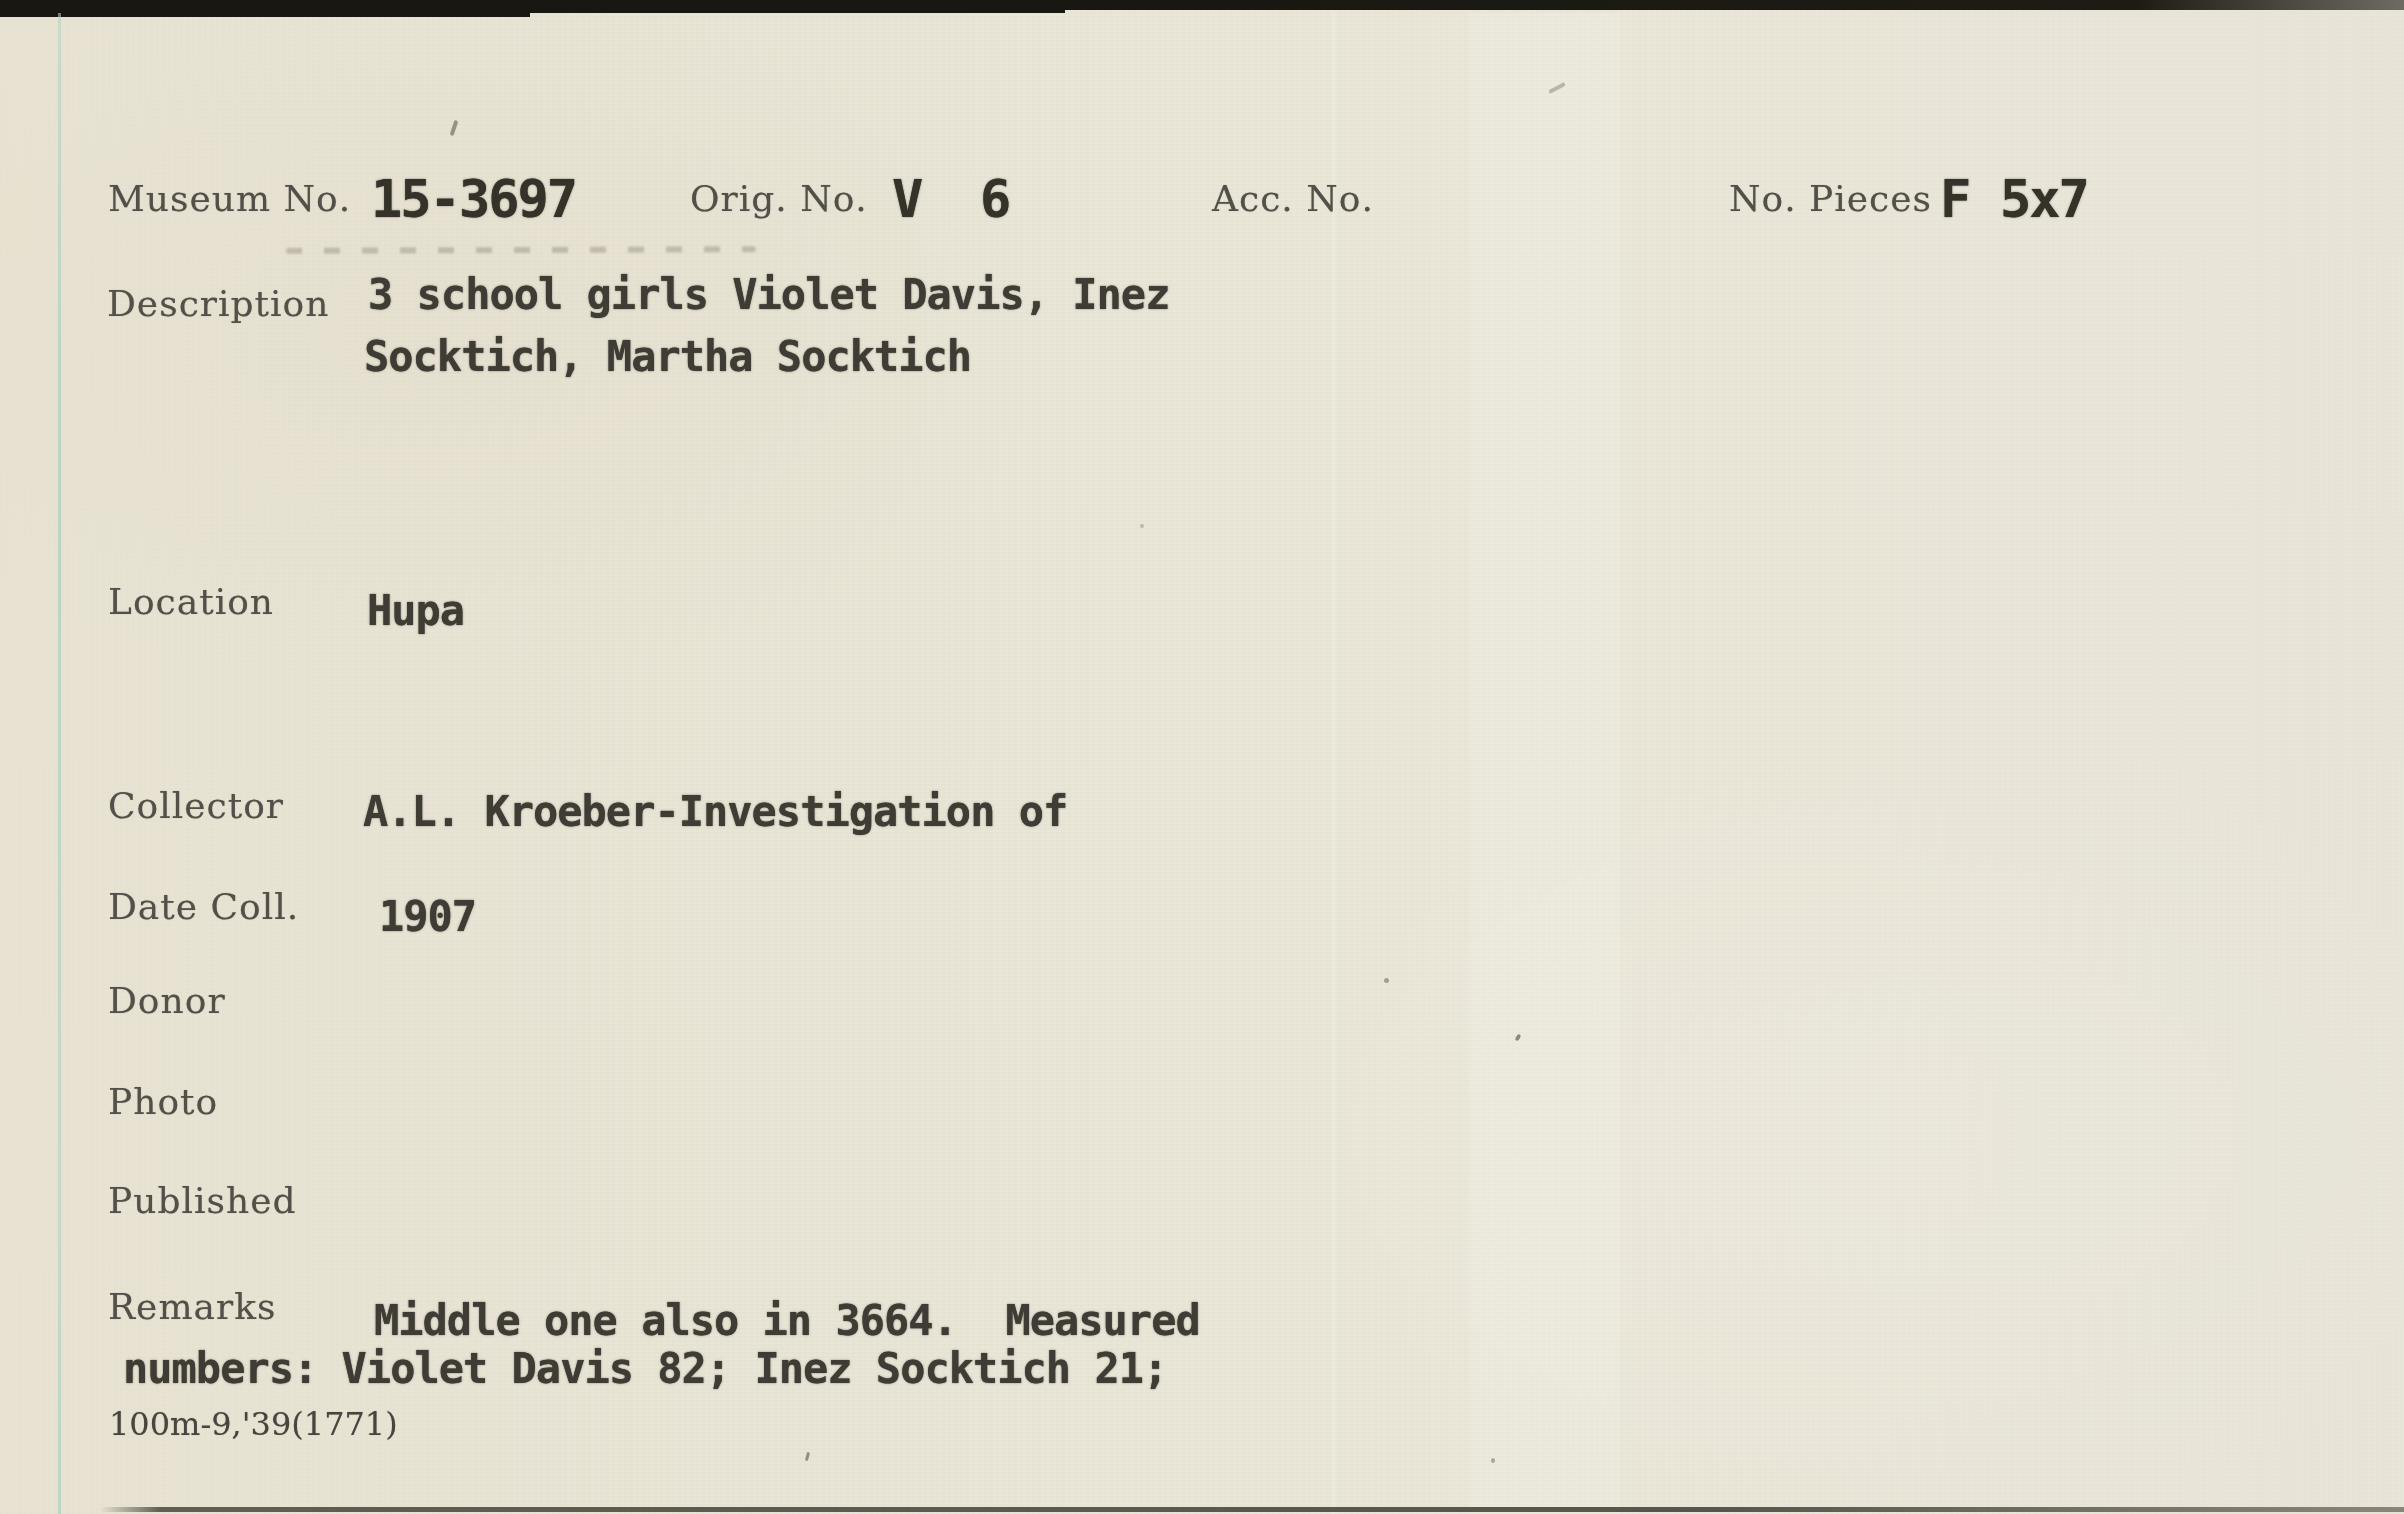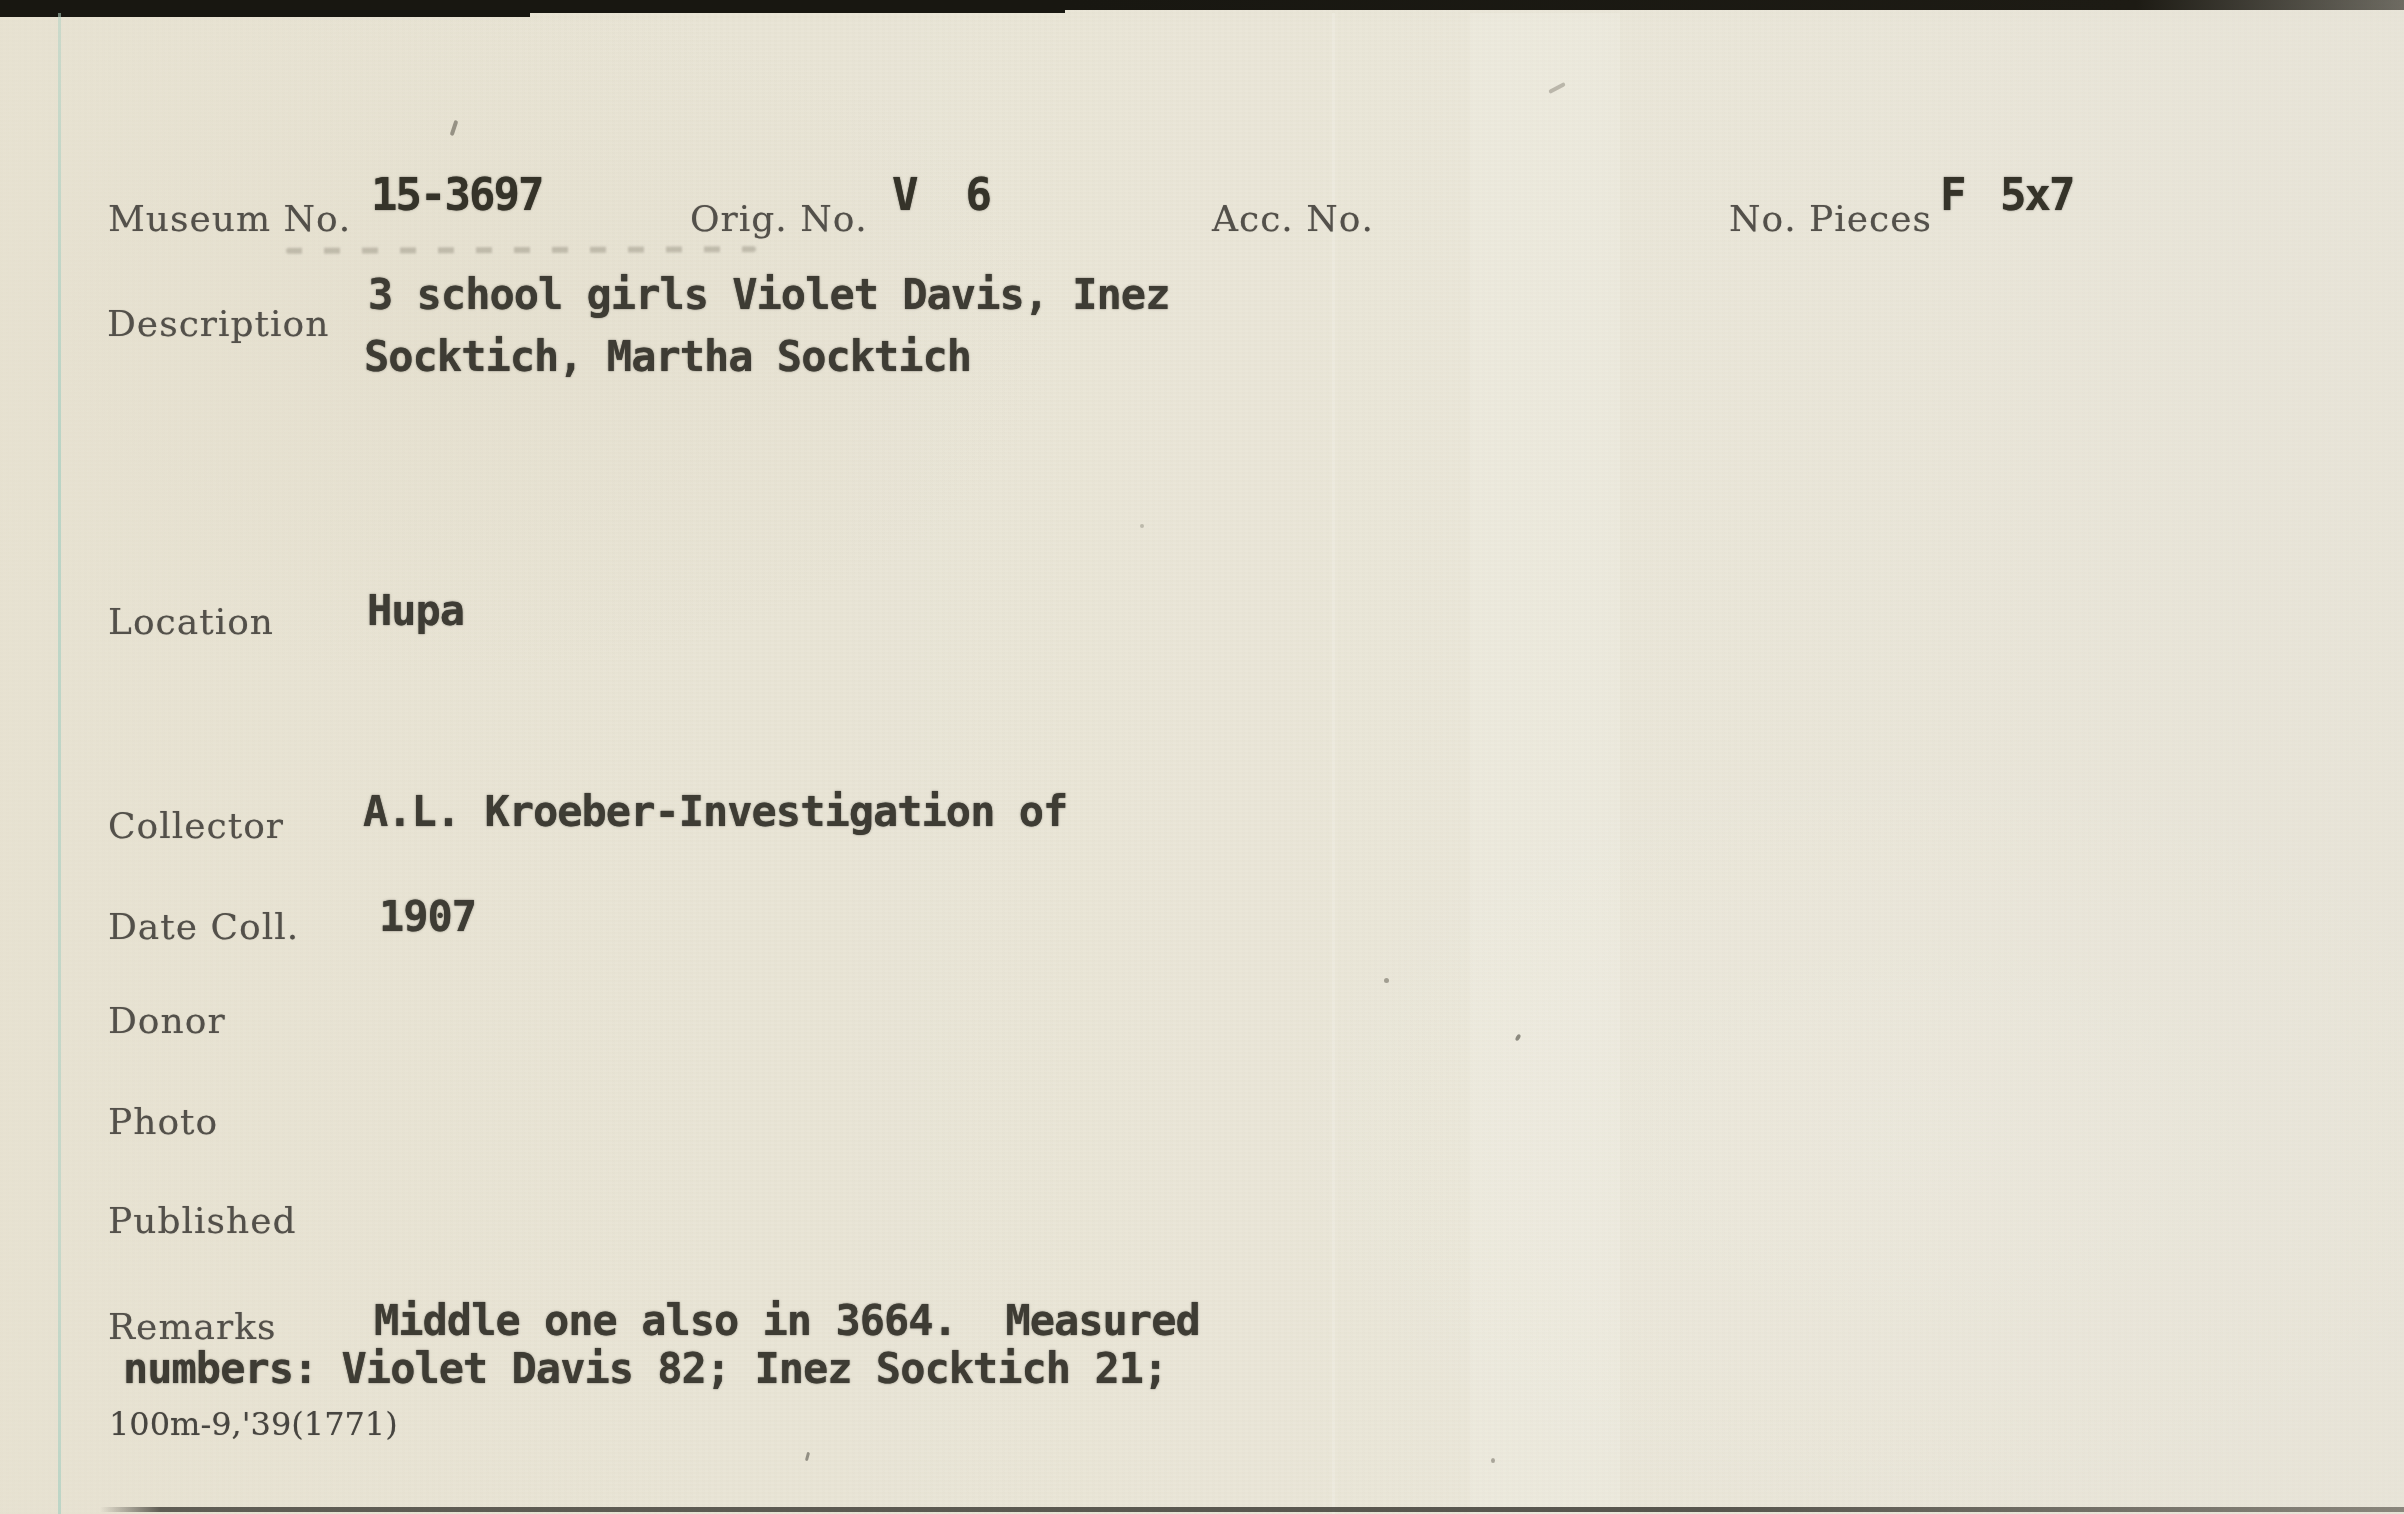--- a/index.html
+++ b/index.html
@@ -20,35 +20,34 @@
   
   .lbl{
     position:absolute;
     font-family:"DejaVu Serif", serif;
     font-size:36px;
     line-height:1;
     letter-spacing:1px;
     color:#53504a;
     text-shadow:0 0 1px rgba(83,80,74,0.45);
     white-space:pre;
-    margin-top:20px;
   }
   
   .ty{
     position:absolute;
     font-family:"DejaVu Sans Mono", monospace;
     font-weight:bold;
     font-size:42px;
     line-height:1;
     letter-spacing:-1px;
     color:#3e3c34;
     text-shadow:0 0 1px rgba(58,56,48,0.85), 0 0 3px rgba(58,56,48,0.25);
     white-space:pre;
   }
-  .ty.lg{font-size:44px;letter-spacing:-2px;color:#353329;}
+  .ty.lg{font-size:52px;letter-spacing:-2px;color:#353329;}
   .code{
     position:absolute;
     font-family:"DejaVu Serif", serif;
     font-size:32px;line-height:1;
     color:#474540;
     text-shadow:0 0 1px rgba(71,69,64,0.4);
     white-space:pre;
     text-align:right;
   }
   

